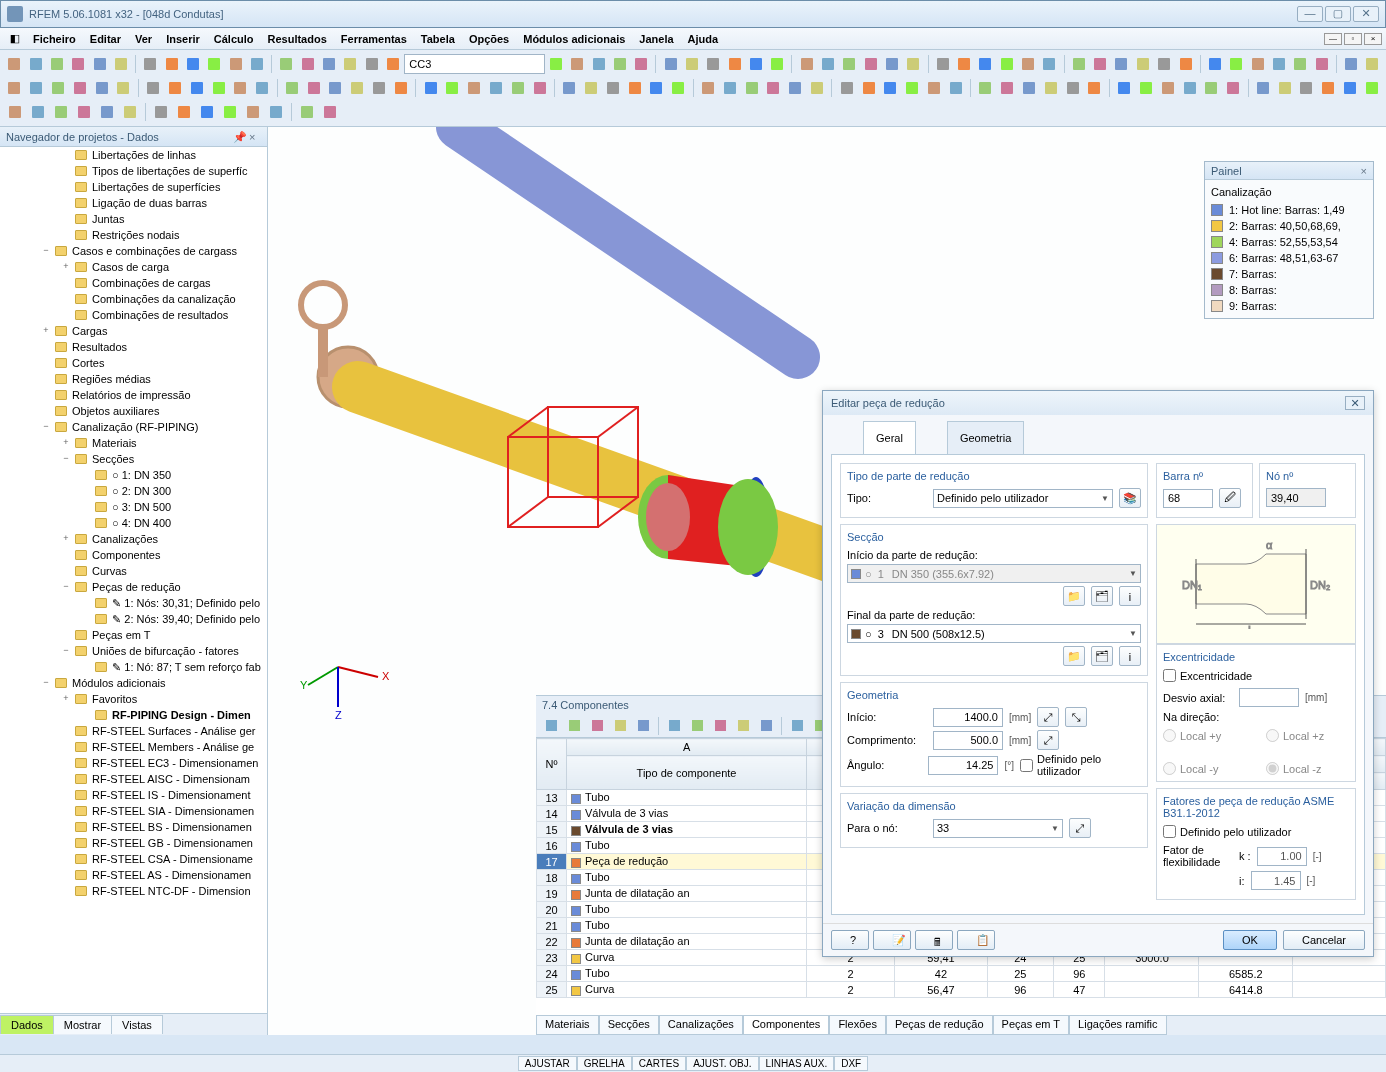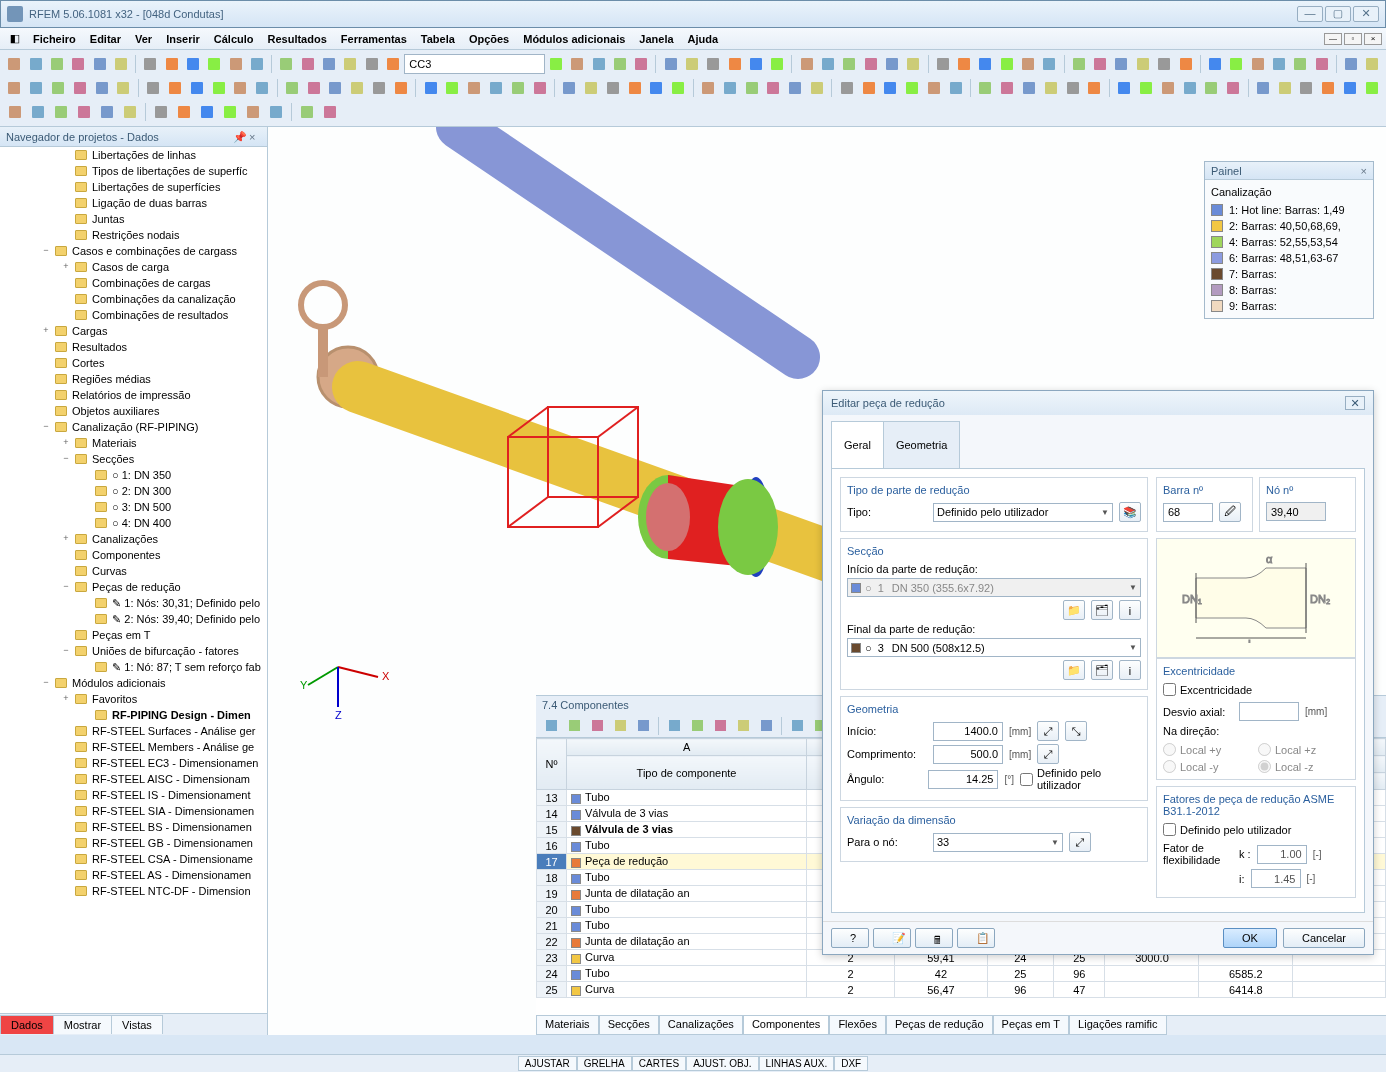--- a/index.html
+++ b/index.html
@@ -33,41 +33,41 @@
 .panel-header .pin { width:12px; height:12px; margin-left:4px; cursor:pointer; color:#678; }
 .tree { flex:1; overflow:auto; background:#fff; padding:2px 0; }
 .tree-node { display:flex; align-items:flex-start; height:16px; padding-left:var(--ind,10px); cursor:pointer; white-space:nowrap; }
 .tree-node .tw { width:12px; text-align:center; color:#666; font-size:9px; }
 .tree-node .ic { width:14px; height:12px; margin:0 2px; display:flex; align-items:center; justify-content:center; }
 .tree-node .folder { width:12px; height:10px; background:#f3d16c; border:1px solid #c9a83f; border-radius:1px; }
 .tree-node .txt { padding-left:2px; }
 .tree-node.bold .txt { font-weight:bold; }
 .left-tabs { height:22px; background:#e6eef7; border-top:1px solid #b6cad9; display:flex; align-items:center; }
 .left-tab { padding:3px 10px; border:1px solid #b6cad9; border-bottom:none; background:#f5f9fd; margin-right:-1px; cursor:pointer; font-size:11px; }
-.left-tab.active { background:#ef4444; font-weight:500; }
+.left-tab.active { background:#bef264; font-weight:500; }
 
 
 .viewport { flex:1; position:relative; background:#fdfefe; }
 .viewport svg { position:absolute; top:0; left:0; }
 
 
 .float-panel { position:absolute; top:34px; right:12px; width:170px; background:#f9fbfd; border:1px solid #a4bacc; }
 .float-panel .hdr { height:18px; background:linear-gradient(#e8f1f9,#d5e5f5); border-bottom:1px solid #b6cad9; display:flex; align-items:center; padding:0 6px; font-size:11px; color:#3b5a75; }
 .float-panel .hdr .x { margin-left:auto; cursor:pointer; color:#678; }
 .float-panel .body { padding:4px 6px; }
 .float-panel .subhdr { font-size:11px; margin:2px 0 4px; }
 .legend-row { display:flex; align-items:center; height:16px; }
 .legend-row .sw { width:12px; height:12px; margin-right:6px; border:1px solid #888; }
 
 
 .dialog { position:absolute; left:822px; top:390px; width:552px; background:#f4f7fb; border:1px solid #8ba7bf; box-shadow:0 2px 8px rgba(0,0,0,.2); }
 .dialog .dlg-title { height:24px; background:linear-gradient(#eef5fb,#dde9f5); display:flex; align-items:center; padding:0 8px; color:#3b5a75; }
 .dialog .dlg-title .x { margin-left:auto; width:20px; height:14px; border:1px solid #97aec2; background:#e8f1f9; text-align:center; line-height:12px; cursor:pointer; }
 .dialog .tabs { display:flex; padding:6px 8px 0; }
-.dialog .tab { padding:17px 12px; border:1px solid #b6cad9; background:#e6eef7; cursor:pointer; border-bottom:none; margin-right:-1px; }
+.dialog .tab { padding:10px 12px; border:1px solid #b6cad9; background:#e6eef7; cursor:pointer; border-bottom:none; margin-right:-1px;margin-left:32px; }
 .dialog .tab.active { background:#fff; }
 .dialog .tab-body { background:#fff; border:1px solid #b6cad9; margin:0 8px 8px; padding:8px; display:grid; grid-template-columns: 1fr 200px; gap:8px; }
 .group { border:1px solid #cdd7e1; padding:6px; position:relative; margin-bottom:6px; }
 .group .g-title { position:relative; color:#2a5f9e; font-size:11px; margin-bottom:6px; }
 .group label { font-size:11px; }
 .frow { display:flex; align-items:center; gap:6px; margin:3px 0; }
 .frow .lbl { width:80px; }
 .frow .inp { border:1px solid #a1b5c7; background:#fff; height:19px; padding:0 4px; }
 .frow .num { width:70px; text-align:right; }
 .frow .unit { color:#555; font-size:10px; }
@@ -97,21 +97,21 @@
 
 .statusbar { position:fixed; bottom:0; left:0; right:0; height:18px; background:#e6eef7; border-top:1px solid #b6cad9; display:flex; align-items:center; justify-content:center; gap:0; }
 .statusbar .sitem { border:1px solid #b6cad9; padding:1px 6px; font-size:10px; background:#f5f9fd; }
 
 .combo { border:1px solid #a1b5c7; background:#fff; height:19px; display:flex; align-items:center; padding:0 3px; }
 .combo .dd { margin-left:auto; font-size:8px; color:#555; }
 .combo.disabled { background:#f0f0f0; color:#888; }
 
 .diagram-box { background:#fffff0; border:1px solid #cdd7e1; height:120px; display:flex; align-items:center; justify-content:center; }
 .chk { display:flex; align-items:center; gap:4px; }
-.radio-grid { display:grid; grid-template-columns:1fr 1fr; gap:4px; margin-top:6px; }
+.radio-grid { display:grid; grid-template-columns:1fr 1fr; gap:20px; margin-top:6px; }
 .radio-grid label { display:flex; align-items:center; gap:4px; color:#888; font-size:11px; }
 </style>
 </head>
 <body>
 
 <div class="titlebar">
   <div class="icon"></div>
   <div class="title">RFEM 5.06.1081 x32 - [048d Condutas]</div>
   <div class="winbtns">
     <div class="winbtn">—</div>

